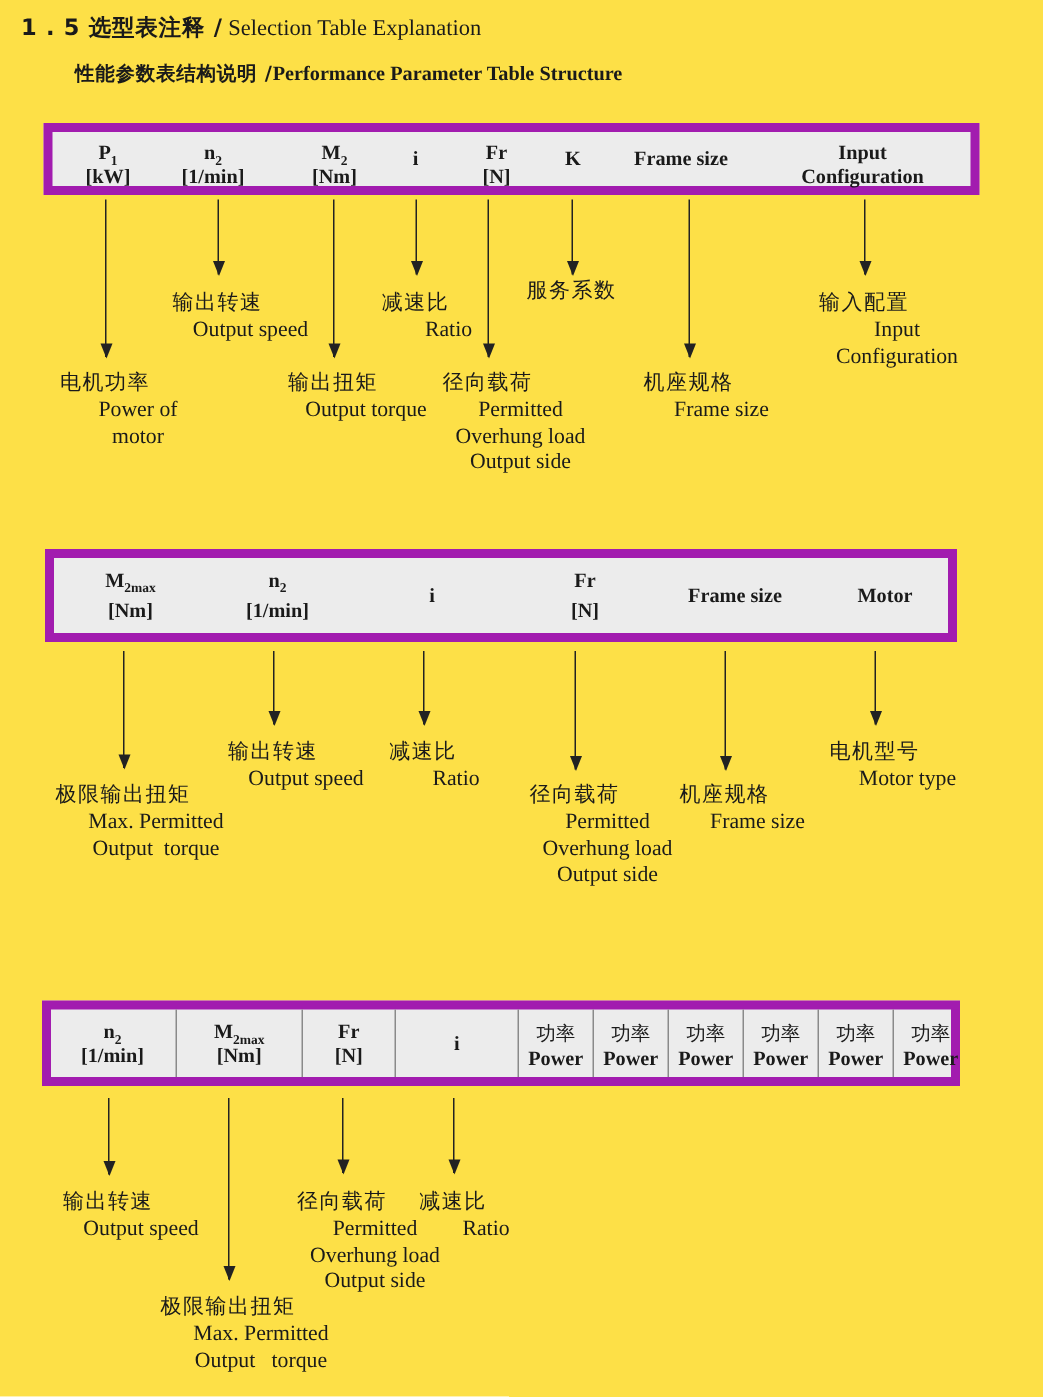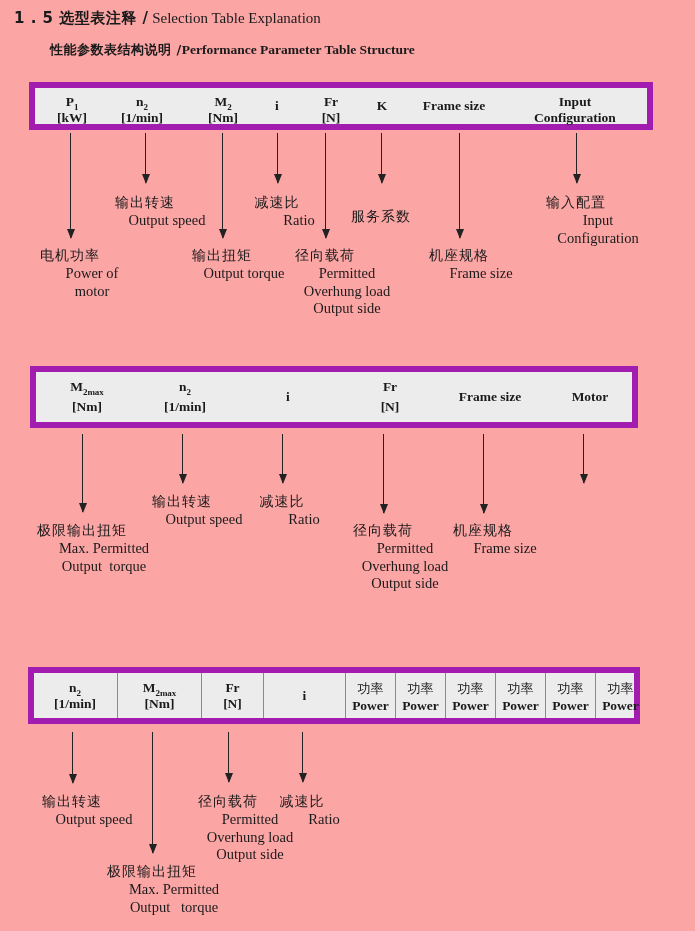--- a/index.html
+++ b/index.html
@@ -1,18 +1,18 @@
 <!DOCTYPE html>
 <html><head>
 <meta charset="utf-8">
 <style>
   * { margin:0; padding:0; box-sizing:border-box; }
   html,body { background:#ffffff; }
   body { width:695px; height:931px; font-family:"Liberation Serif",serif; color:#1a1a1a; }
-  #canvas { position:relative; width:695px; height:931px; background:#fca5a5; overflow:hidden; }
+  #canvas { position:relative; width:695px; height:931px; background:#fde047; overflow:hidden; }
 
   .title { position:absolute; left:14px; top:9px; font-size:15px; white-space:pre-wrap; }
   .t-zh { font-family:"DejaVu Sans",sans-serif; font-weight:600; letter-spacing:.5px; }
   .t-en { font-family:"Liberation Serif",serif; font-weight:400; }
 
   .heading { position:absolute; left:14px; white-space:pre-wrap; }
   .h-zh { font-family:"DejaVu Sans",sans-serif; font-weight:700; font-size:13px; letter-spacing:.5px; }
   .h-en { font-family:"Liberation Serif",serif; font-weight:700; font-size:13.5px; }
 
   .htable { position:absolute; background:#ececec; border:6px solid #a21caf; }
@@ -93,21 +93,21 @@
       <div class="en">Ratio</div>
     </div>
     <div class="arrow" style="left: 325px; top: 133px; height: 105px;"></div>
     <div class="clabel" style="left: 250px; top: 246px;">
       <div class="zh">径向载荷</div>
       <div class="en">Permitted</div>
       <div class="en">Overhung load</div>
       <div class="en">Output side</div>
     </div>
     <div class="arrow" style="left: 381px; top: 133px; height: 50px;"></div>
-    <div class="clabel" style="left: 306px; top: 207px;">
+    <div class="clabel" style="left: 306px; top: 185px;">
       <div class="zh">服务系数</div>
     </div>
     <div class="arrow" style="left: 459px; top: 133px; height: 105px;"></div>
     <div class="clabel" style="left: 384px; top: 246px;">
       <div class="zh">机座规格</div>
       <div class="en">Frame size</div>
     </div>
     <div class="arrow" style="left: 576px; top: 133px; height: 50px;"></div>
     <div class="clabel" style="left: 501px; top: 193px;">
       <div class="zh">输入配置</div>
@@ -159,20 +159,24 @@
       <div class="en">Permitted</div>
       <div class="en">Overhung load</div>
       <div class="en">Output side</div>
     </div>
     <div class="arrow" style="left: 483px; top: 434px; height: 79px;"></div>
     <div class="clabel" style="left: 408px; top: 521px;">
       <div class="zh">机座规格</div>
       <div class="en">Frame size</div>
     </div>
     <div class="arrow" style="left: 583px; top: 434px; height: 49px;"></div>
+    <div class="clabel" style="left: 508px; top: 492px;">
+      <div class="zh">电机型号</div>
+      <div class="en">Motor type</div>
+    </div>
     <div class="htable tall" style="left: 28px; top: 667px; width: 612px; height: 57px;">
       <div class="cell" style="left: -1px; width: 84px;">
         <div class="l1">n<sub>2</sub></div>
         <div class="l2">[1/min]</div>
       </div>
       <div class="cell bl" style="left: 83px; width: 84px;">
         <div class="l1">M<sub>2max</sub></div>
         <div class="l2">[Nm]</div>
       </div>
       <div class="cell bl" style="left: 167px; width: 62px;">

